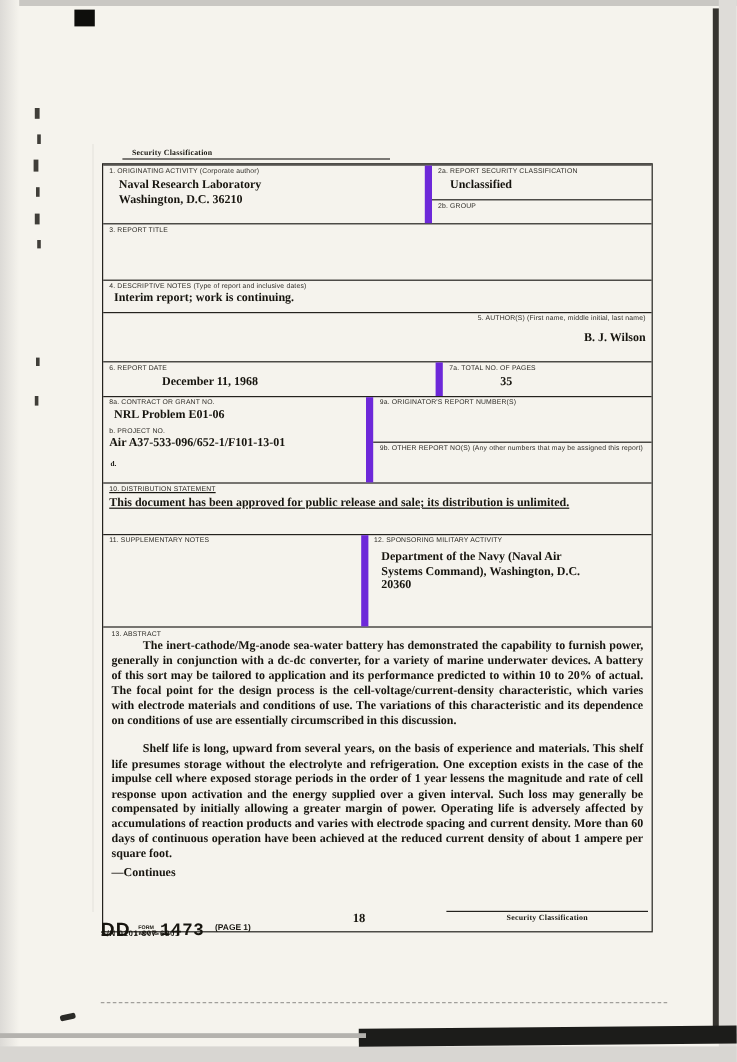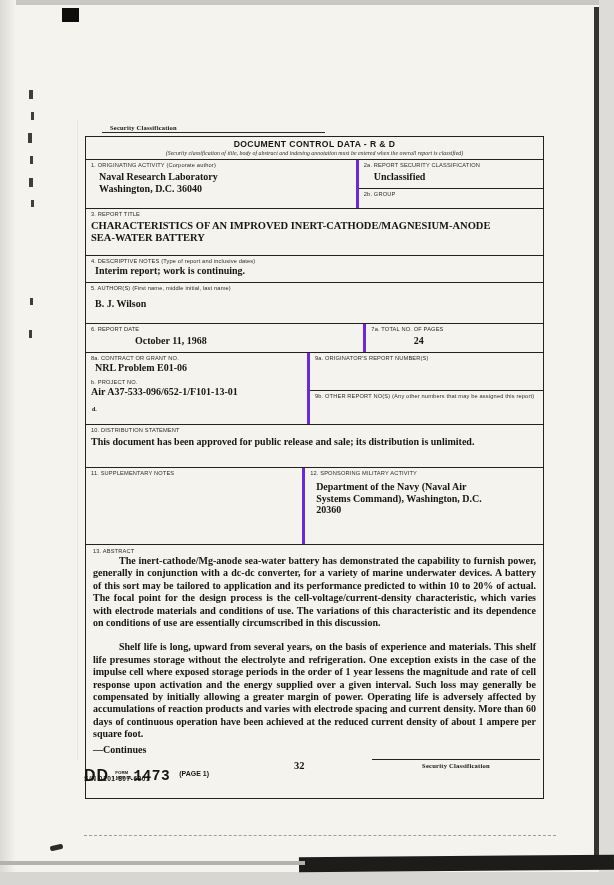--- a/index.html
+++ b/index.html
@@ -31,43 +31,43 @@
   }
   .form-box{
     position:absolute;left:85px;top:136px;width:457px;
     border:1.6px solid #24221e;
   }
   .form-header{text-align:center;padding:2px 2px 3px;}
   .form-title{font-family:"Liberation Sans",sans-serif;font-weight:700;font-size:8.6px;letter-spacing:0.4px;}
   .form-subtitle{font-size:5.9px;font-style:italic;margin-top:1px;color:#2e2c27;}
   .row{display:flex;border-top:1px solid #24221e;}
   .cell{padding:2px 5px;}
-  .bl{border-left:3px solid #6d28d9;}
+  .bl{border-left:6px solid #6d28d9;}
   .bt{border-top:1px solid #24221e;}
   .lbl{font-family:"Liberation Sans",sans-serif;font-size:5.7px;line-height:7px;letter-spacing:0.15px;color:#2e2c27;}
   .val{font-size:10px;font-weight:600;line-height:11.5px;}
   .pre{white-space:pre-line;}
   .ml4{margin-left:4px;}.ml6{margin-left:6px;}.ml8{margin-left:8px;}.ml10{margin-left:10px;}.ml44{margin-left:44px;}
   .mt2{margin-top:2px;}.mt4{margin-top:4px;}.mt5{margin-top:5px;}.mt6{margin-top:6px;}
   .w585{width:58.5%;}.w415{width:41.5%;}
   .w208{width:20.8%;}.w207{width:20.7%;}
   .w475{width:47.5%;}.w525{width:52.5%;}
   .bold{font-weight:700;}
   .center{text-align:center;}
   .h-orig{min-height:40px;}
   .h-2a{min-height:24px;}
   .h-grp{min-height:15px;}
   .h-title{min-height:42px;}
   .h-notes{min-height:22px;}
-  .h-auth{min-height:36px;}
+  .h-auth{min-height:36px;text-align:right;}
   .h-date{min-height:24px;}
   .h-contract{min-height:64px;}
   .h-9a{min-height:33px;}
   .h-9b{min-height:29px;}
-  .h-dist{min-height:38px;}
+  .h-dist{min-height:38px;text-decoration:underline;}
   .h-supp{min-height:72px;}
   .sub-d{font-size:6px;font-weight:700;margin-top:9px;margin-left:1px;}
   .title-val{font-weight:700;font-size:10.5px;line-height:12px;margin-top:2px;}
 
   
   .abstract-cell{padding:3px 7px 6px;min-height:244px;}
   .abstract-cell p{font-size:10px;font-weight:600;line-height:12.4px;text-align:justify;text-indent:26px;margin:0;}
   .abstract-cell p + p{margin-top:12px;}
   .continues{padding-right:120px;font-weight:700;font-size:10px;margin-top:3px;}
 
@@ -87,72 +87,66 @@
 </style>
 </head>
 <body>
 
 <div class="sec-class-top">
   <span>Security Classification</span>
 </div>
 
 <div class="form-box">
 
-  <div class="form-header">
-    <div class="form-title">DOCUMENT CONTROL DATA - R &amp; D</div>
-    <div class="form-subtitle">(Security classification of title, body of abstract and indexing annotation must be entered when the overall report is classified)</div>
-  </div>
 
   <div class="row">
     <div class="cell w585 h-orig">
       <div class="lbl">1. ORIGINATING ACTIVITY (Corporate author)</div>
       <div class="val pre ml8 mt2">Naval Research Laboratory
-Washington, D.C.  36040</div>
+Washington, D.C.  36210</div>
     </div>
     <div class="w415 bl">
       <div class="cell h-2a">
         <div class="lbl">2a. REPORT SECURITY CLASSIFICATION</div>
         <div class="val bold ml10 mt2">Unclassified</div>
       </div>
       <div class="cell bt h-grp">
         <div class="lbl">2b. GROUP</div>
       </div>
     </div>
   </div>
 
   <div class="row">
     <div class="cell h-title" style="width:100%;">
       <div class="lbl">3. REPORT TITLE</div>
-      <div class="val pre title-val">CHARACTERISTICS OF AN IMPROVED INERT-CATHODE/MAGNESIUM-ANODE
-SEA-WATER BATTERY</div>
     </div>
   </div>
 
   <div class="row">
     <div class="cell h-notes" style="width:100%;">
       <div class="lbl">4. DESCRIPTIVE NOTES (Type of report and inclusive dates)</div>
       <div class="val ml4">Interim report; work is continuing.</div>
     </div>
   </div>
 
   <div class="row">
     <div class="cell h-auth" style="width:100%;">
       <div class="lbl">5. AUTHOR(S) (First name, middle initial, last name)</div>
       <div class="val ml4 mt6">B. J. Wilson</div>
     </div>
   </div>
 
   <div class="row">
     <div class="cell w585 h-date">
       <div class="lbl">6. REPORT DATE</div>
-      <div class="val ml44 mt2">October 11, 1968</div>
+      <div class="val ml44 mt2">December 11, 1968</div>
     </div>
     <div class="cell bl w208 h-date">
       <div class="lbl">7a. TOTAL NO. OF PAGES</div>
-      <div class="val bold center mt2">24</div>
+      <div class="val bold center mt2">35</div>
     </div>
   </div>
 
   <div class="row">
     <div class="cell w475 h-contract">
       <div class="lbl">8a. CONTRACT OR GRANT NO.</div>
       <div class="val ml4">NRL Problem E01-06</div>
       <div class="lbl mt5">b. PROJECT NO.</div>
       <div class="val">Air A37-533-096/652-1/F101-13-01</div>
       <div class="sub-d">d.</div>
@@ -200,21 +194,21 @@
 <div class="footer-dd">
   <span class="dd-big">DD</span>
   <span class="dd-form-stack">
     <span>FORM</span><br>
     <span>1 NOV 65</span>
   </span>
   <span class="dd-num">1473</span>
   <span class="dd-page">(PAGE 1)</span>
 </div>
 <div class="footer-sn">S/N 0101-807-6801</div>
-<div class="footer-pagenum">32</div>
+<div class="footer-pagenum">18</div>
 <div class="sec-class-bottom">
   <span>Security Classification</span>
 </div>
 
 <div class="artifact edge-top"></div>
 <div class="artifact edge-left"></div>
 <div class="artifact edge-right"></div>
 <div class="artifact edge-bottom"></div>
 <div class="artifact blk-topleft"></div>
 <div class="artifact right-line"></div>

